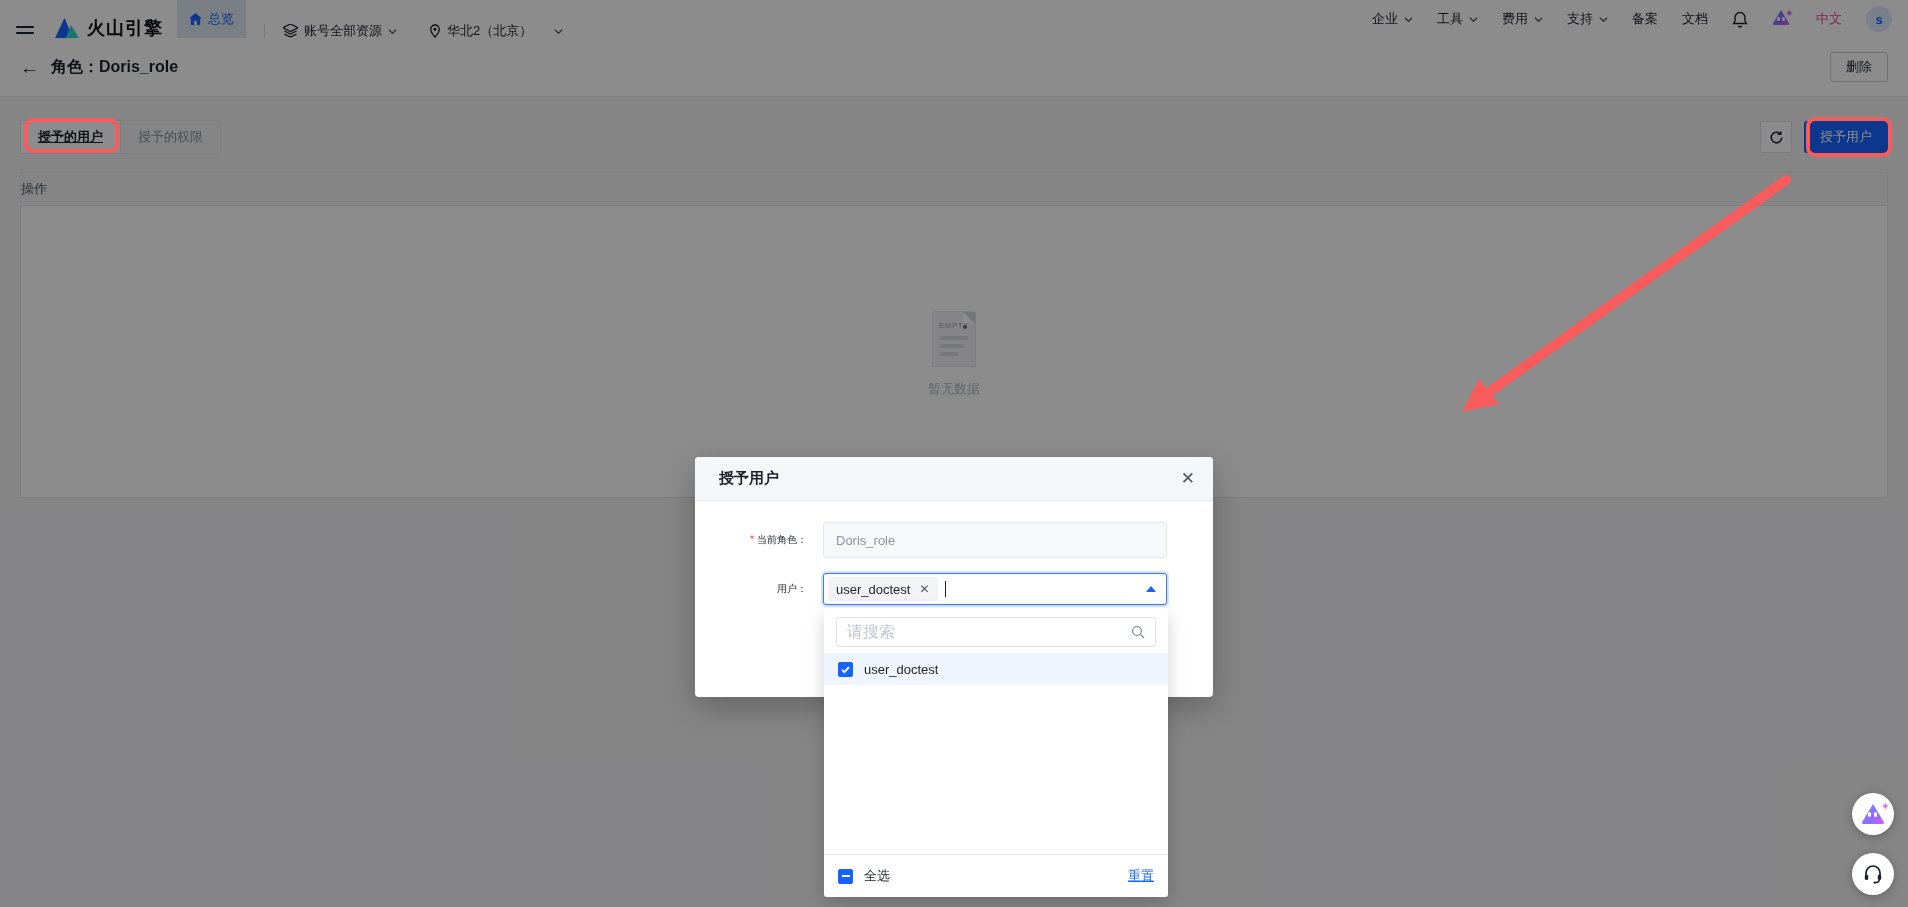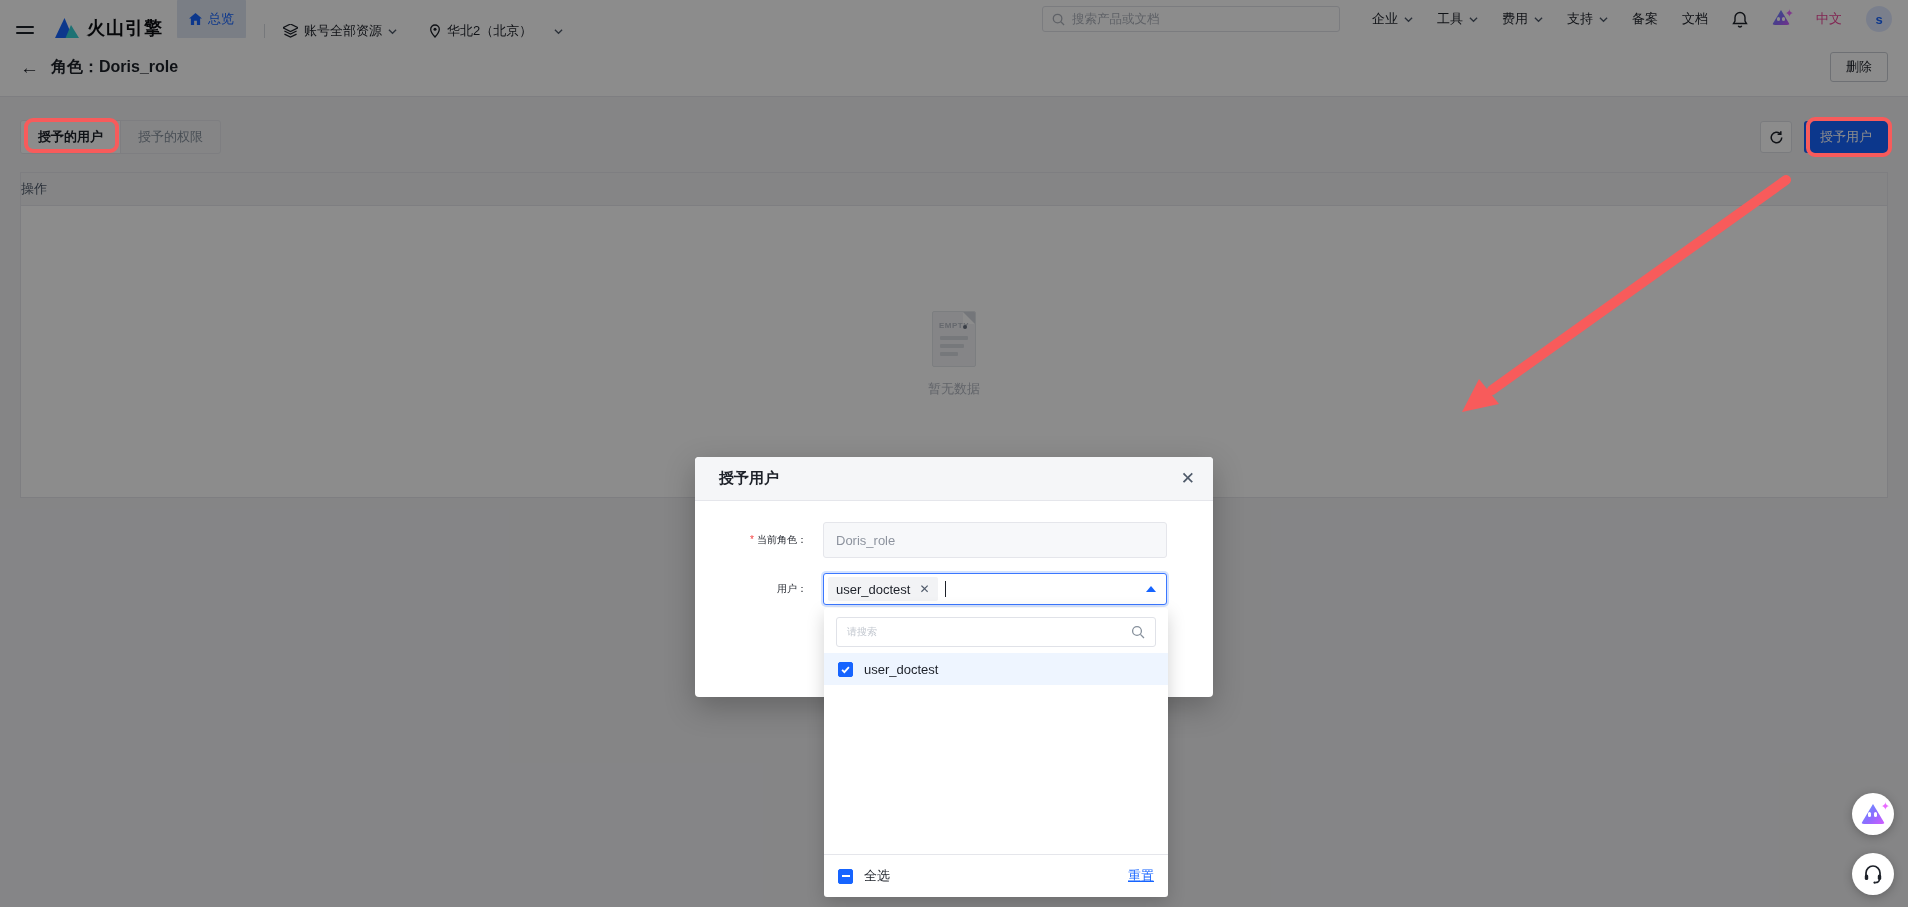--- a/index.html
+++ b/index.html
@@ -37,21 +37,21 @@
   .back-arrow { font-size:19px; color:#1d2129; cursor:pointer; margin-right:12px; line-height:1; }
   .page-title { font-size:16px; font-weight:700; }
   .btn-plain { margin-left:auto; height:30px; padding:0 15px; background:#fff; border:1px solid #c9cdd4;
     border-radius:3px; font-size:13px; color:#1d2129; cursor:pointer; }
 
   
   .content { position:absolute; top:97px; left:0; right:0; bottom:0; padding:23px 20px 0; }
   .toolbar { display:flex; align-items:center; }
   .tab-group { display:flex; background:#f2f3f5; border:1px solid #e5e6eb; border-radius:3px; overflow:hidden; }
   .tab { padding:7px 17px; font-size:13px; color:#86909c; cursor:pointer; }
-  .tab.active { background:#fff; color:#1d2129; font-weight:700; border-right:1px solid #e5e6eb; }
+  .tab.active { background:#fff; color:#1d2129; font-weight:700; border-right:1px solid #e5e6eb;text-decoration:underline; }
   .toolbar-right { margin-left:auto; display:flex; align-items:center; gap:12px; }
   .icon-btn { width:32px; height:32px; background:#fff; border:1px solid #dee1e6; border-radius:3px;
     display:flex; align-items:center; justify-content:center; cursor:pointer; }
   .btn-primary { height:32px; padding:0 16px; background:#1664ff; color:#fff; border:none; border-radius:3px;
     font-size:13px; cursor:pointer; }
 
   .table-card { margin-top:18px; background:#fff; border:1px solid #e5e6eb; height:326px; position:relative; }
   .table-head { display:flex; height:33px; background:#f2f3f5; border-bottom:1px solid #e5e6eb;
     align-items:center; font-size:13px; color:#4e5969; }
   .th-name { flex:1; padding-left:16px; }
@@ -96,21 +96,21 @@
   .sel-tag .tag-x { color:#4e5969; font-size:12px; cursor:pointer; padding:0 4px; }
   .caret { width:1px; height:16px; background:#1d2129; margin-left:7px; }
   .sel-arrow { margin-left:auto; width:0; height:0; border-left:5px solid transparent; border-right:5px solid transparent;
     border-bottom:6px solid #1664ff; }
 
   
   .dropdown { position:absolute; left:824px; top:608px; width:344px; height:289px; background:#fff;
     border-radius:3px; box-shadow:0 6px 18px rgba(0,0,0,.18); z-index:70; display:flex; flex-direction:column; }
   .dd-search { margin:9px 12px 6px; height:30px; border:1px solid #e0e2e8; border-radius:3px;
     display:flex; align-items:center; padding:0 10px; }
-  .dd-search span { color:#c2c7cf; font-size:10px; }
+  .dd-search span { color:#c2c7cf; font-size:16px; }
   .dd-search svg { margin-left:auto; }
   .dd-list { flex:1; overflow:hidden; }
   .dd-option { height:32px; display:flex; align-items:center; gap:11px; padding:0 14px; font-size:13px; cursor:pointer; }
   .dd-option.selected { background:#eef5ff; }
   .cbx { width:15px; height:15px; border:1px solid #c9cdd4; border-radius:2px; background:#fff; flex:none;
     display:flex; align-items:center; justify-content:center; }
   .cbx.on { background:#1664ff; border-color:#1664ff; }
   .cbx.ind { background:#1664ff; border-color:#1664ff; }
   .cbx.ind i { display:block; width:8px; height:2px; background:#fff; }
   .dd-footer { border-top:1px solid #e5e6eb; height:43px; display:flex; align-items:center; padding:6px 14px; gap:11px; }
@@ -162,27 +162,20 @@
         <circle cx="6" cy="5.2" r="1.5" fill="#1d2129"></circle>
       </svg>
       <span>华北2（北京）</span>
       <svg class="chev" style="margin-left:16px" viewBox="0 0 10 6">
           <path d="M1 1 L5 5 L9 1" fill="none" stroke="#4e5969" stroke-width="1.4"></path>
         </svg>
     </div>
   </div>
 
   <div class="nav-right">
-    <div class="nav-search">
-      <svg width="13" height="13" viewBox="0 0 14 14">
-        <circle cx="6" cy="6" r="4.6" fill="none" stroke="#aeb3bc" stroke-width="1.4"></circle>
-        <path d="M9.5 9.5 L13 13" stroke="#aeb3bc" stroke-width="1.4"></path>
-      </svg>
-      <span>搜索产品或文档</span>
-    </div>
     <div class="nav-item">
       <span>企业</span>
       <svg class="chev" viewBox="0 0 10 6">
           <path d="M1 1 L5 5 L9 1" fill="none" stroke="#4e5969" stroke-width="1.4"></path>
         </svg>
     </div>
     <div class="nav-item">
       <span>工具</span>
       <svg class="chev" viewBox="0 0 10 6">
           <path d="M1 1 L5 5 L9 1" fill="none" stroke="#4e5969" stroke-width="1.4"></path>

